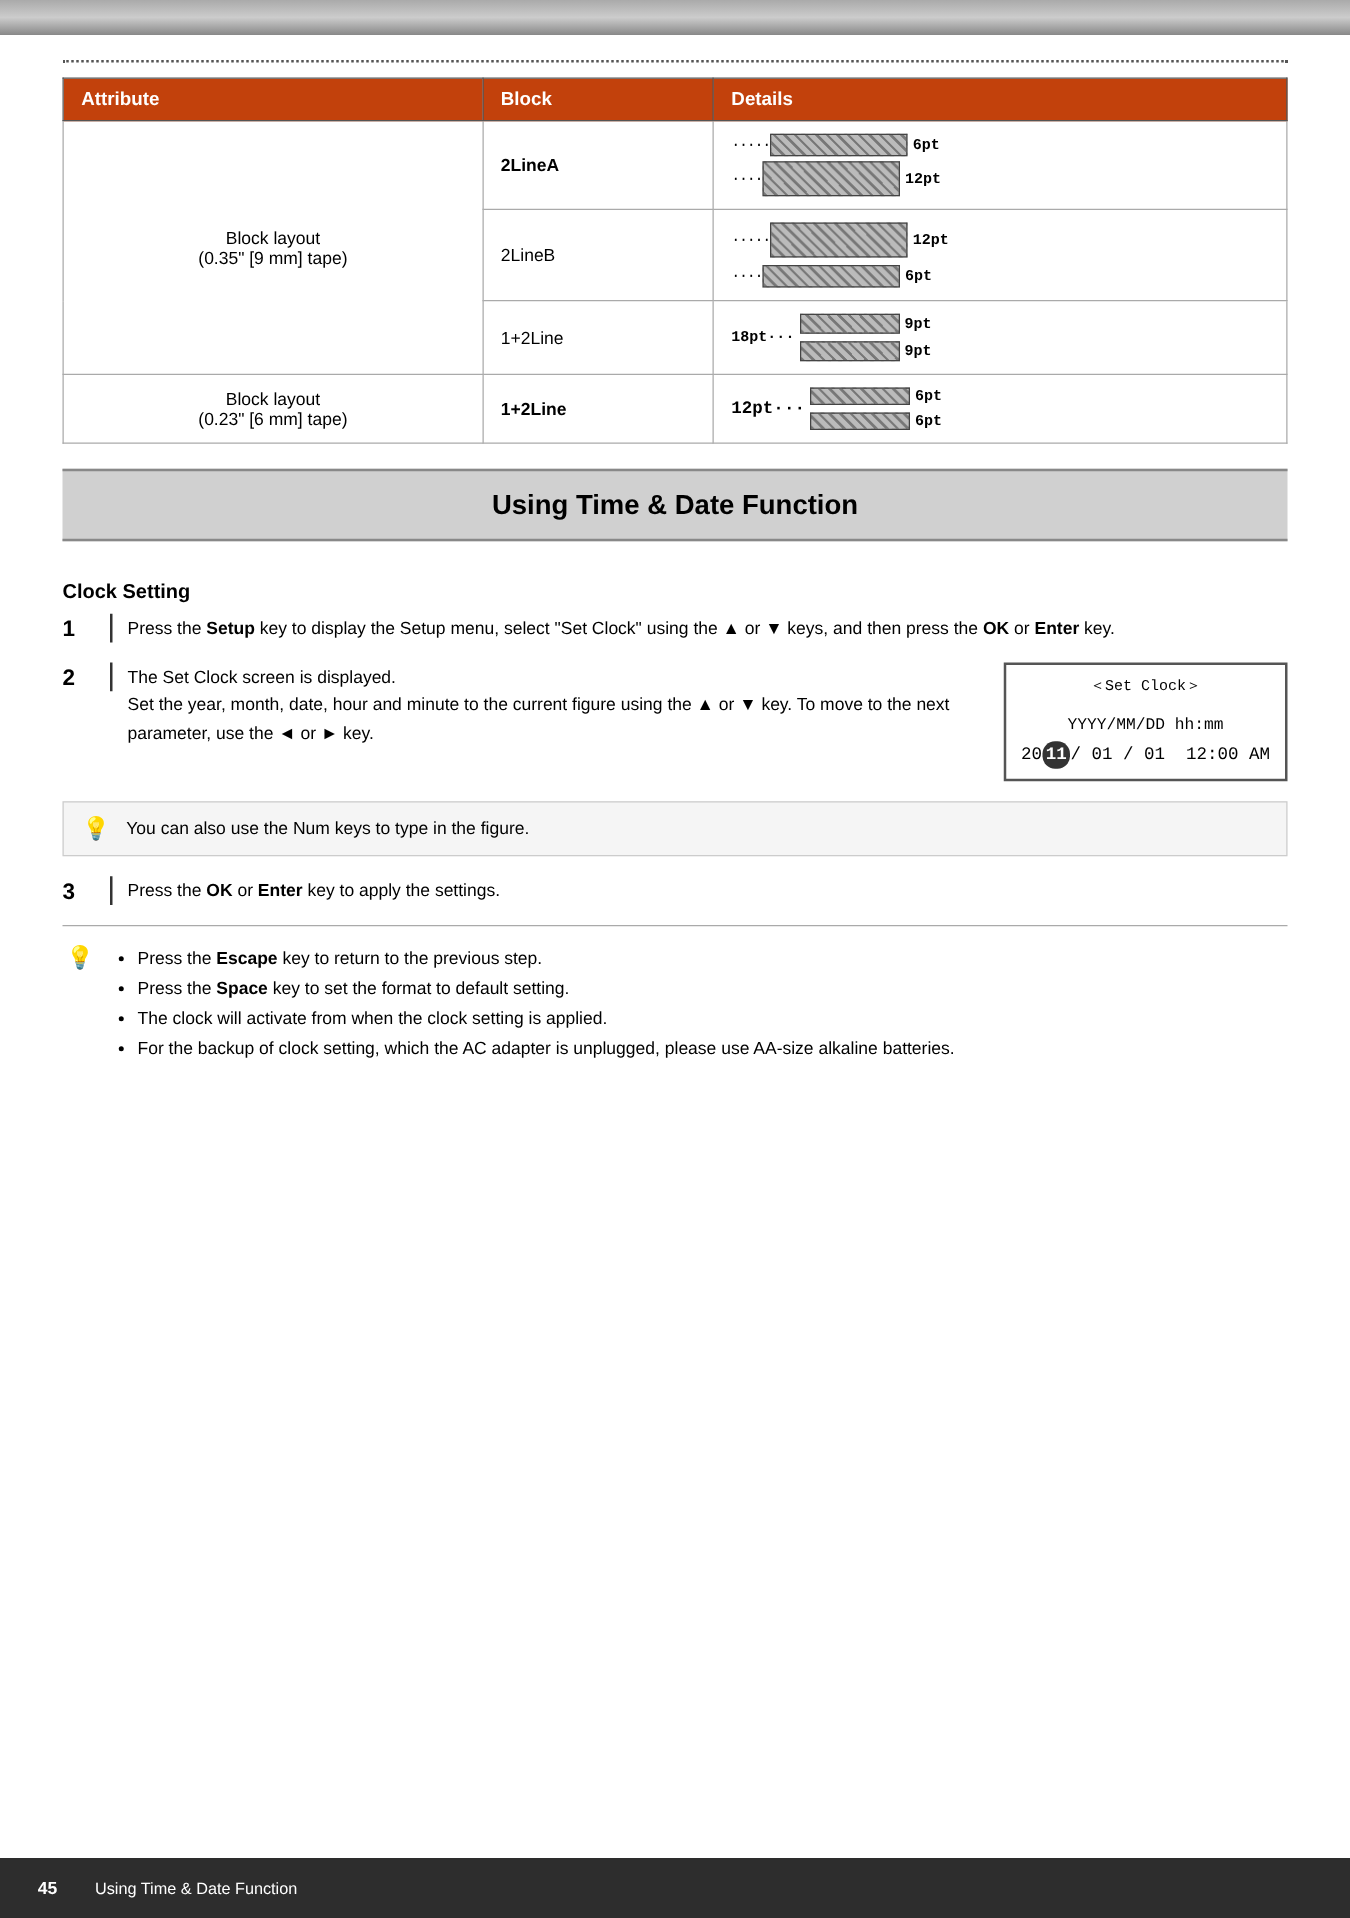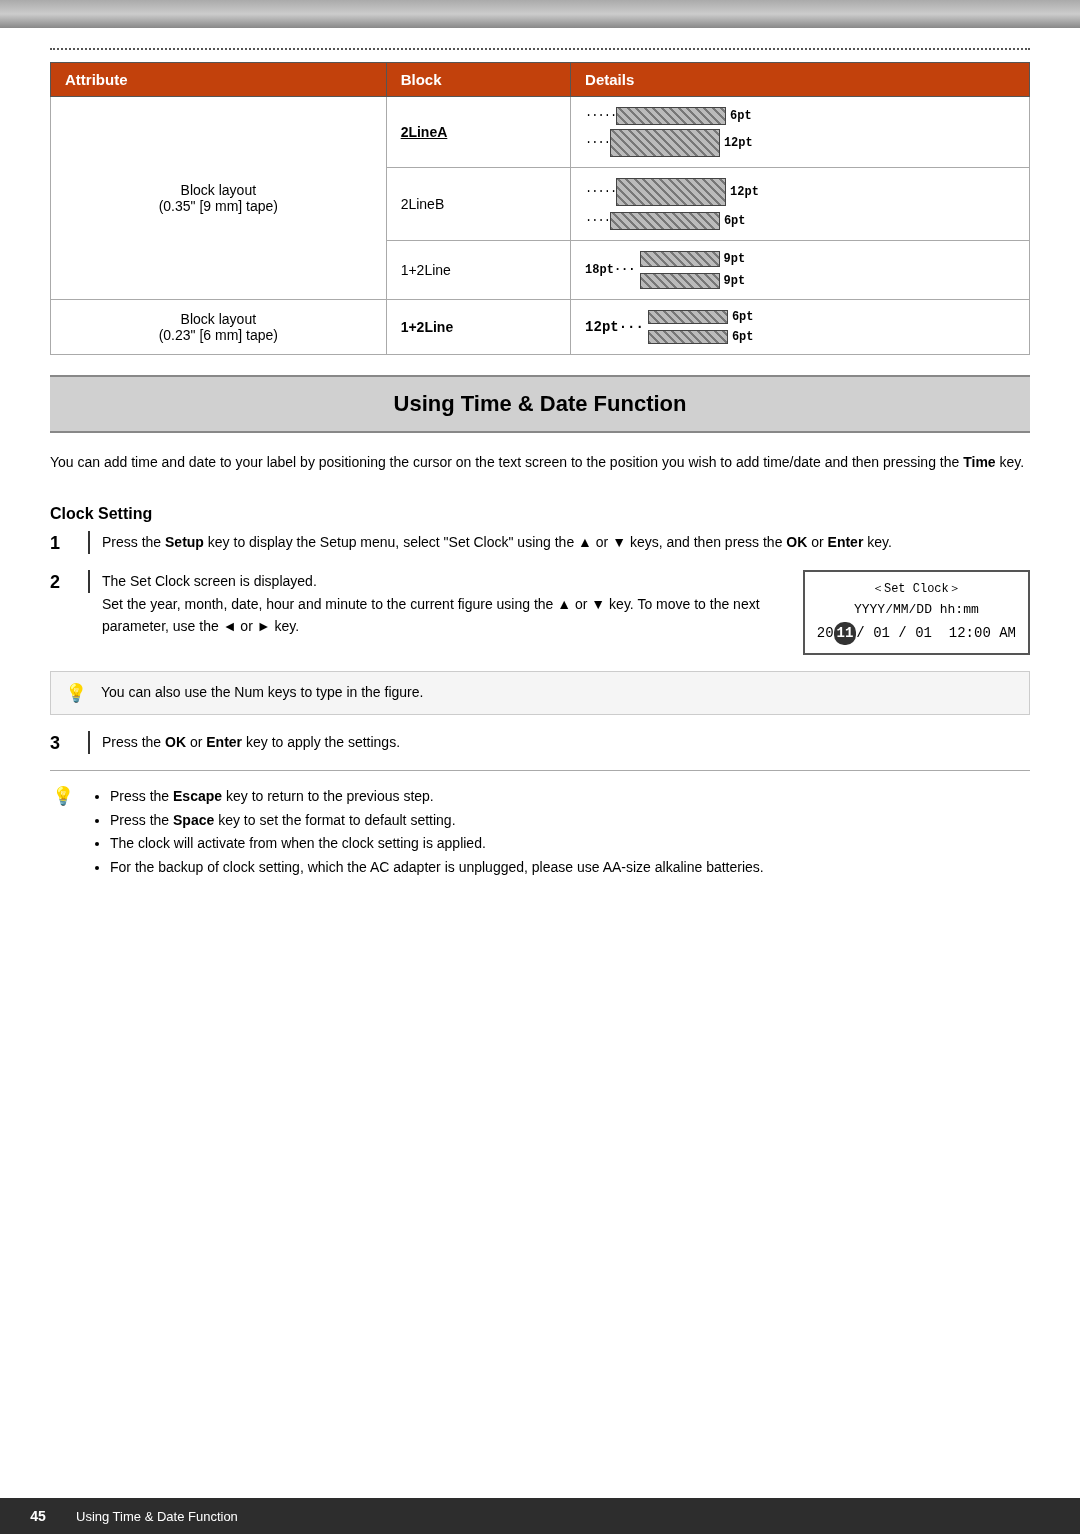--- a/index.html
+++ b/index.html
@@ -147,21 +147,21 @@
       padding: 8px 12px;
       min-width: 200px;
       font-family: 'Courier New', monospace;
       font-size: 13px;
       background: #fff;
       text-align: center;
     }
 
     .clock-screen .screen-title {
       font-size: 12px;
-      margin-bottom: 0;
+      margin-bottom: 11px;
     }
 
     .clock-screen .screen-format {
       font-size: 13px;
       margin-bottom: 2px;
     }
 
     .clock-screen .screen-value {
       font-size: 14px;
     }
@@ -223,21 +223,21 @@
     .notes-list li strong {
       font-weight: bold;
     }
 
     
     .footer {
       position: fixed;
       bottom: 0;
       left: 0;
       width: 1080px;
-      height: 36px;
+      height: 48px;
       background: #2d2d2d;
       display: flex;
       align-items: center;
       gap: 20px;
       padding: 0 20px;
     }
 
     .footer-page {
       color: #fff;
       font-size: 14px;
@@ -301,21 +301,21 @@
         <th>Details</th>
       </tr>
     </thead>
     <tbody>
 
       <tr>
         <td rowspan="3" class="attr-label">
           <span>Block layout</span><br>
           <span>(0.35" [9 mm] tape)</span>
         </td>
-        <td style="font-weight:bold;text-decoration:underline;">2LineA</td>
+        <td style="font-weight:bold;">2LineA</td>
         <td class="details-cell">
 
           <div style="display:flex; align-items:stretch; gap:4px;">
             <div style="display:flex; flex-direction:column; justify-content:space-between;">
               <div class="tape-visual" style="margin-bottom:2px;">
                 <span class="dashes">·····</span>
                 <span class="hatch-box" style="height:18px;"></span>
                 <span class="pt-after"> 6pt</span>
               </div>
               <div class="tape-visual">
@@ -383,23 +383,20 @@
               </div>
             </div>
           </div>
         </td>
       </tr>
     </tbody>
   </table>
 
   <div class="section-title-banner">Using Time &amp; Date Function</div>
 
-  <p class="body-text">
-    You can add time and date to your label by positioning the cursor on the text screen to the position you wish to add time/date and then pressing the <strong>Time</strong> key.
-  </p>
 
   <div class="sub-heading">Clock Setting</div>
 
 
   <div class="step-block">
     <div class="step-number">1</div>
     <div class="step-content">
       Press the <strong>Setup</strong> key to display the Setup menu, select "Set Clock" using the ▲ or ▼ keys, and then press the <strong>OK</strong> or <strong>Enter</strong> key.
     </div>
   </div>

